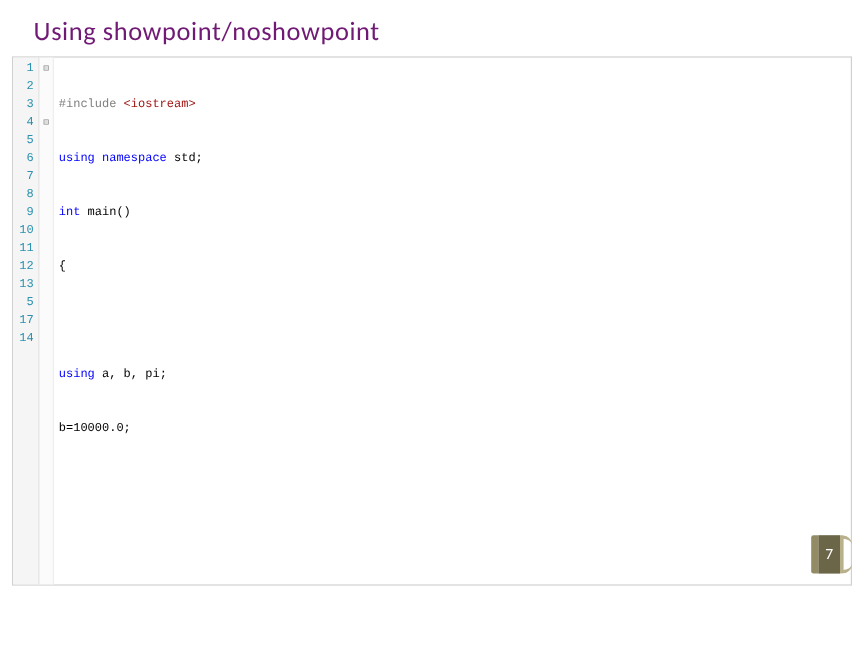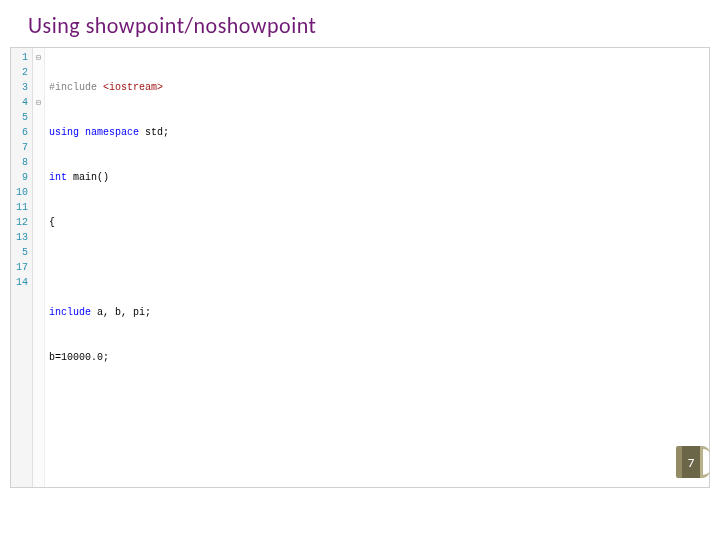--- a/index.html
+++ b/index.html
@@ -132,21 +132,21 @@
     <div></div>
       <div></div>
       <div></div>
   </div>
   <div class="code-body">
     <div class="code-line"><span class="pp">#include </span><span class="inc">&lt;iostream&gt;</span></div>
     <div class="code-line"><span class="kw">using namespace </span><span>std;</span></div>
     <div class="code-line"><span class="kw">int </span><span>main()</span></div>
     <div class="code-line"><span>{</span></div>
     <div class="code-line"><span></span></div>
-    <div class="code-line"><span class="kw">include </span><span>a, b, pi;</span></div>
+    <div class="code-line"><span class="kw">using </span><span>a, b, pi;</span></div>
     <div class="code-line"><span>b=10000.0;</span></div>
     
     
     
     
     
     
   </div>
 </div>
 

